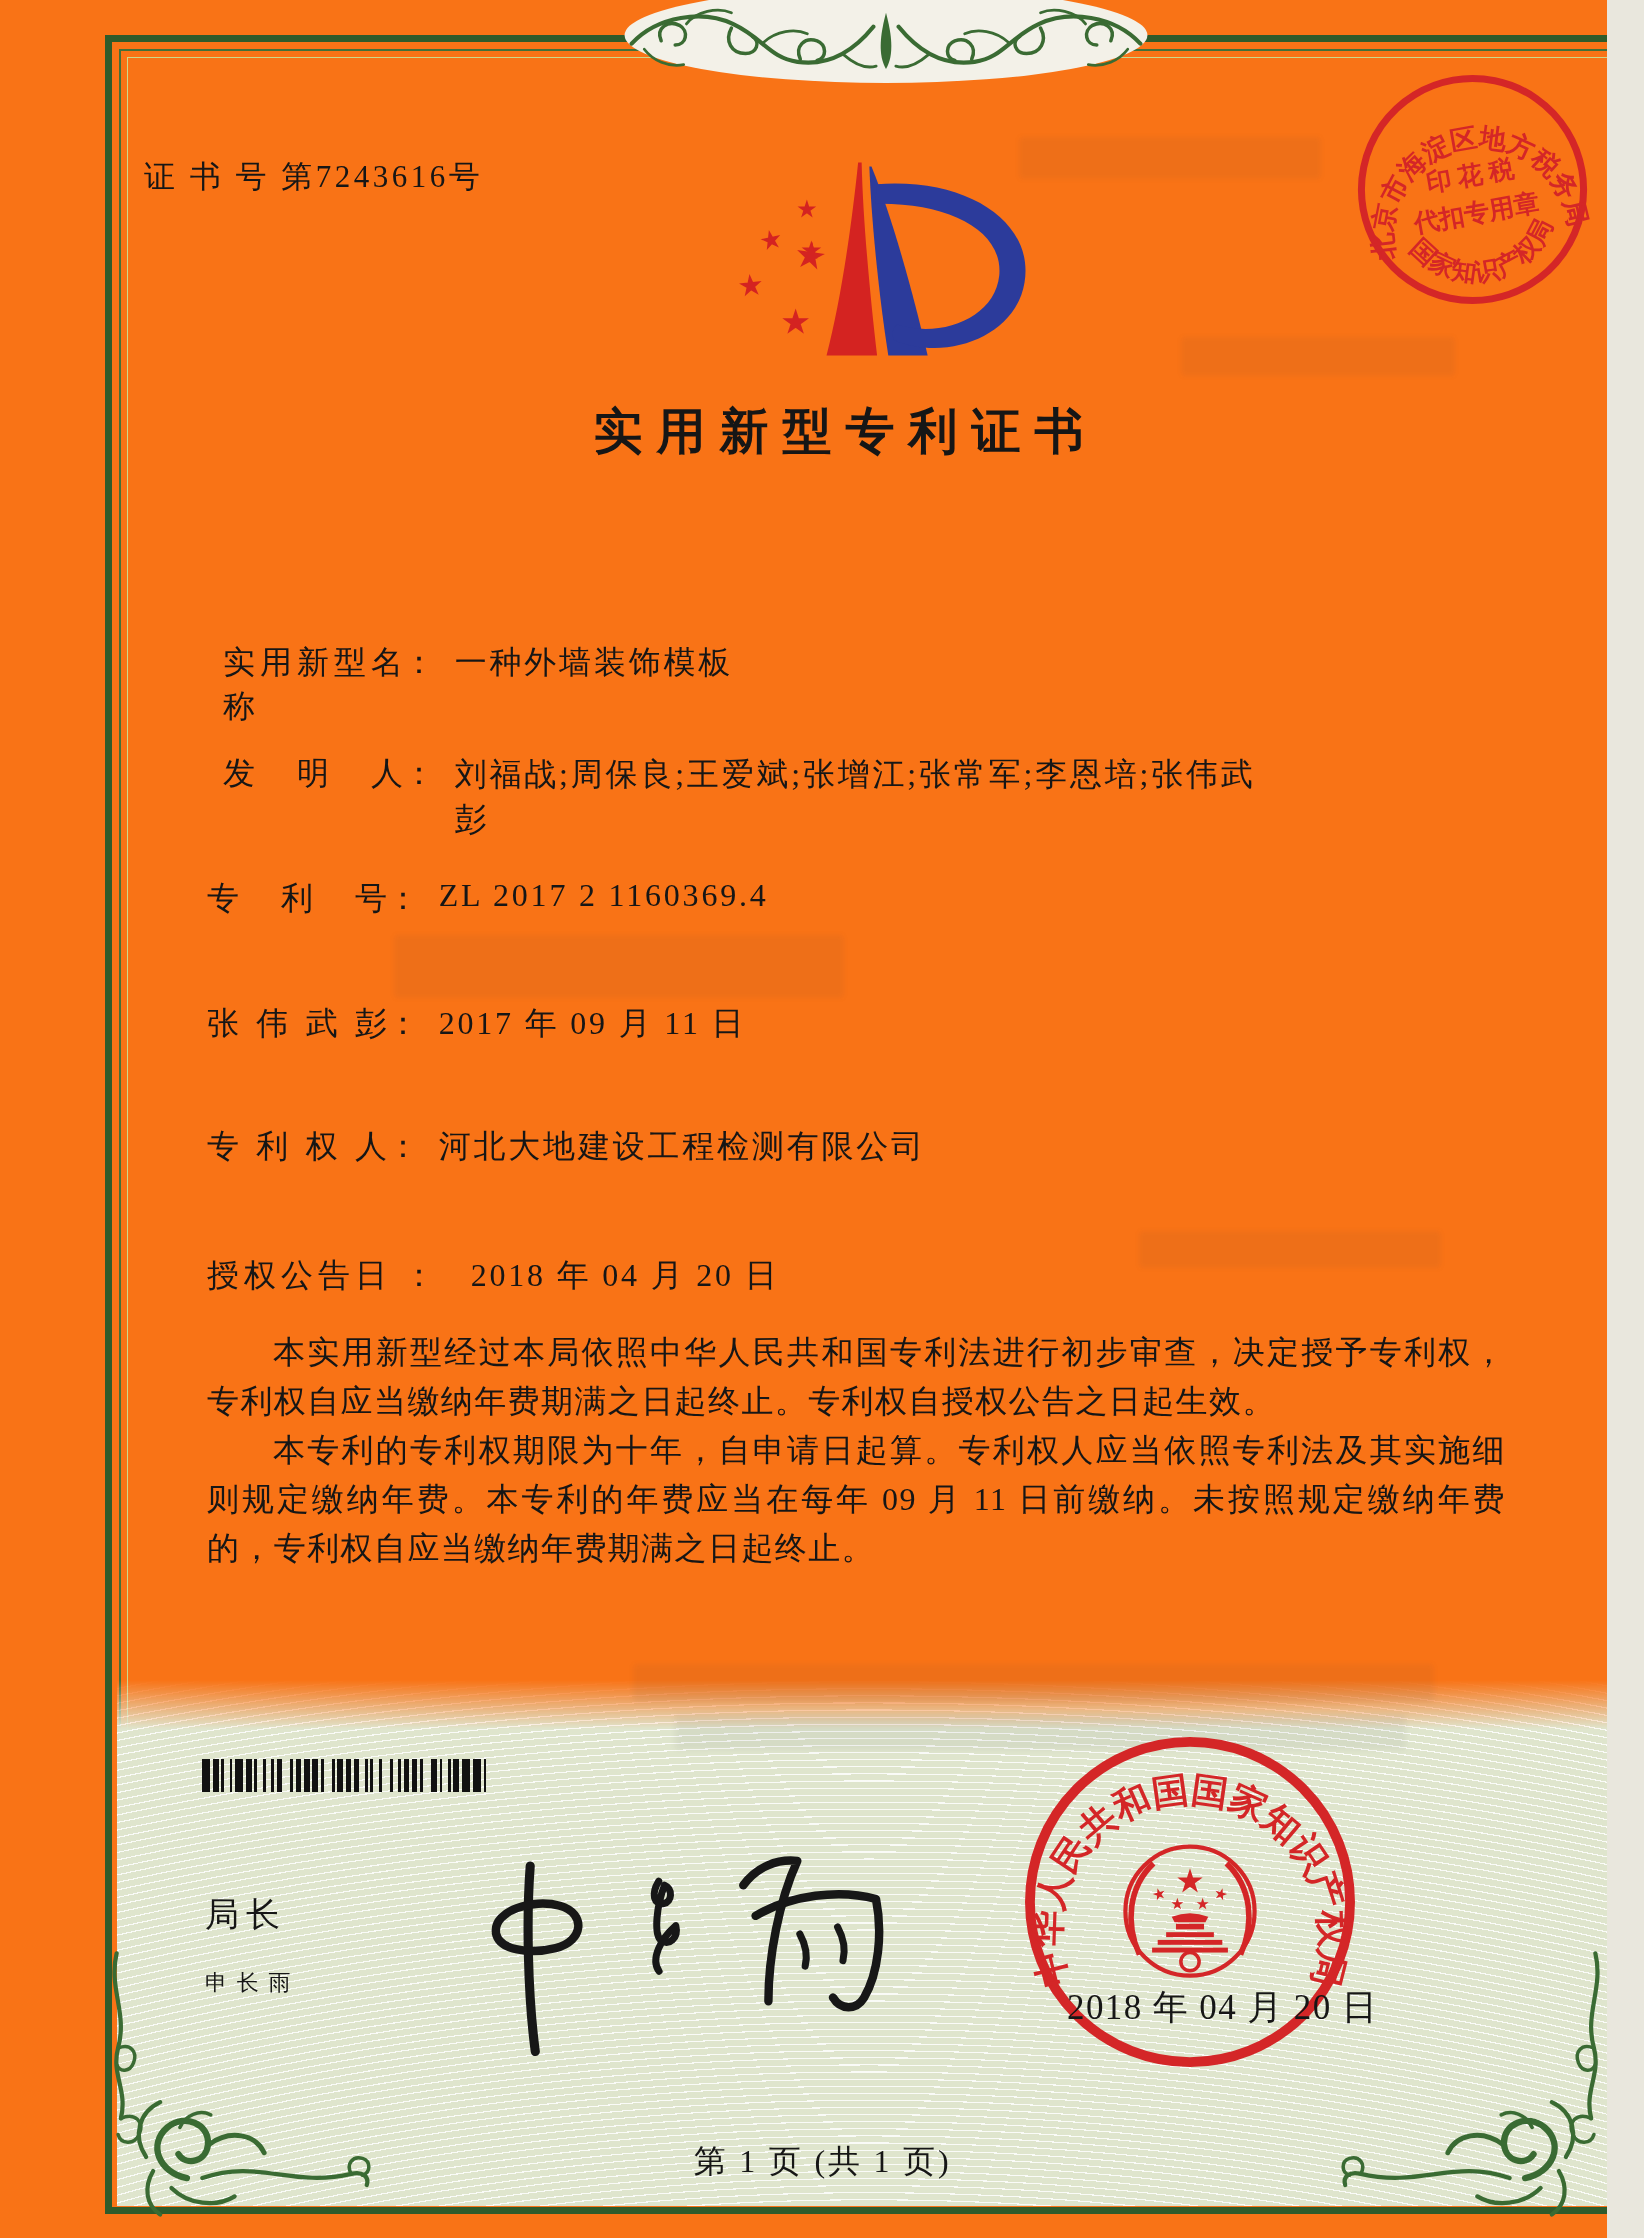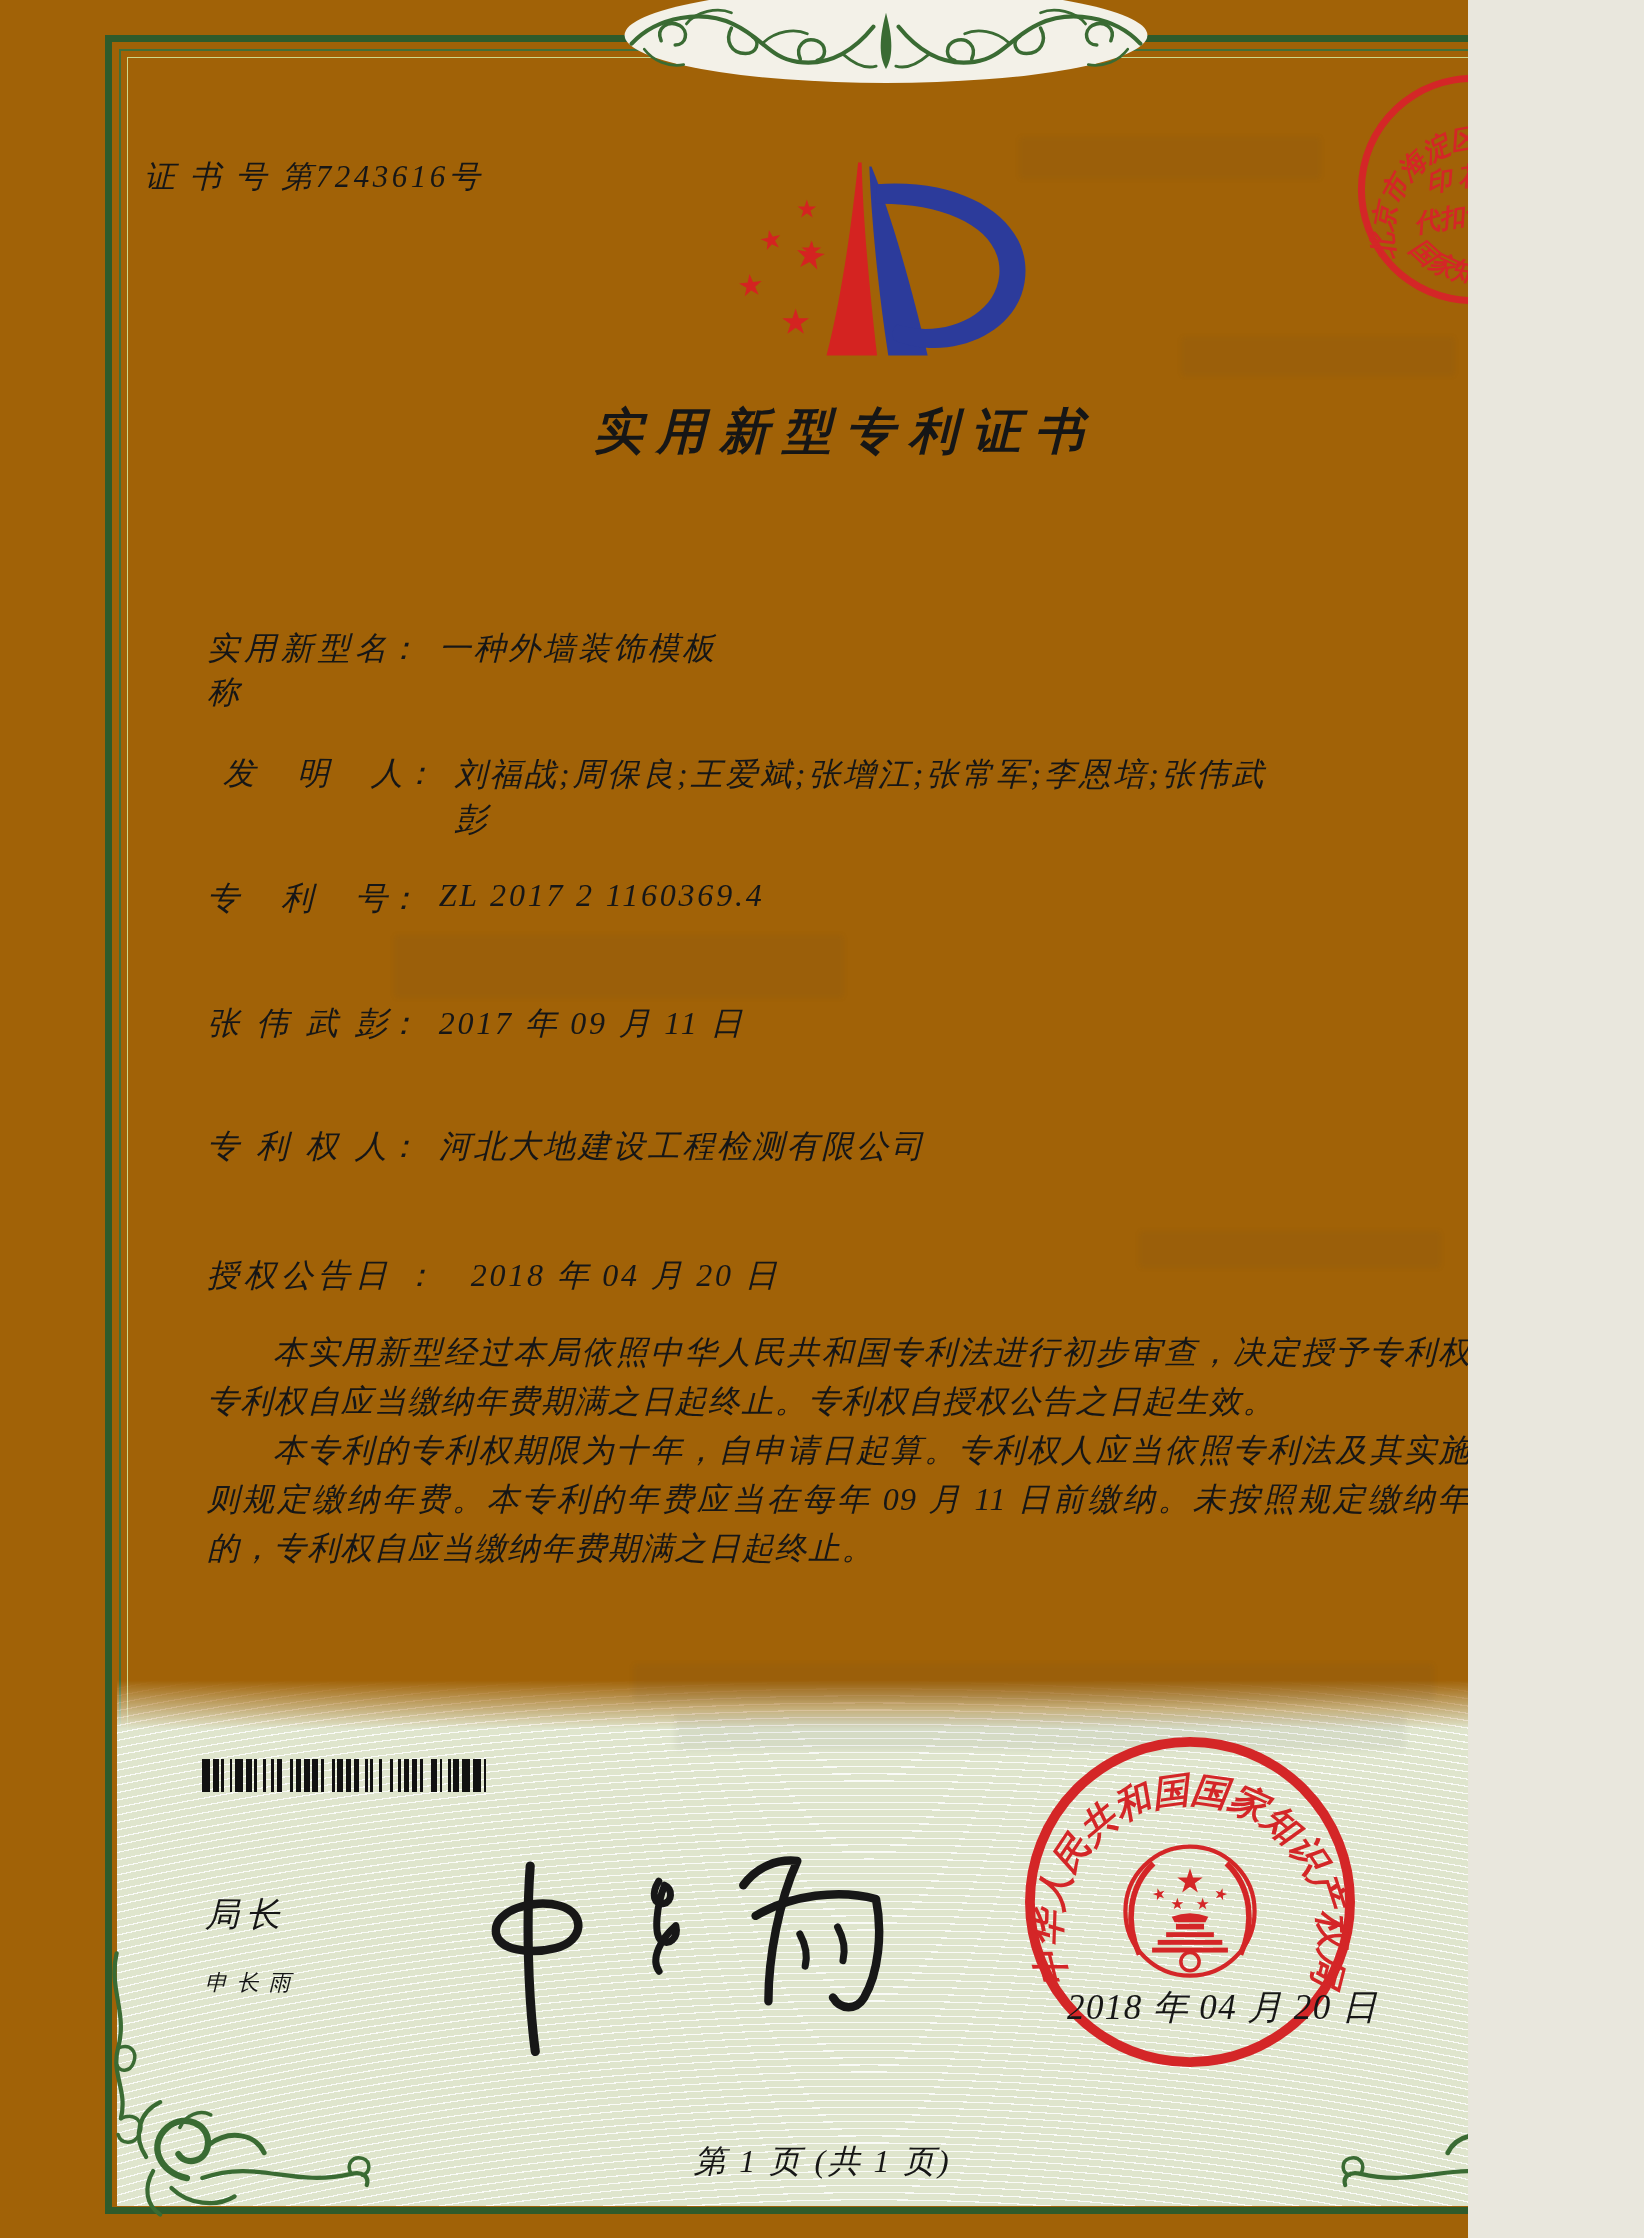--- a/index.html
+++ b/index.html
@@ -1,17 +1,17 @@
 <!DOCTYPE html>
 <html style="font-size:11.2px"><head>
 <meta charset="utf-8">
 <style>
   html,body{margin:0;padding:0;background:#e9e7dd;}
-  #page{position:relative;width:1468px;height:2239px;background:#a16207;overflow:hidden;
-        font-family:"Liberation Serif","DejaVu Serif",serif;color:#161616;font-style:italic;}
+  #page{position:relative;width:1607px;height:2239px;background:#f97316;overflow:hidden;
+        font-family:"Liberation Serif","DejaVu Serif",serif;color:#161616;}
   
   .scan-edge{position:absolute;left:0;top:0;width:41px;height:2239px;
     background:linear-gradient(90deg,#16263c 0px,#1d3click 0,#1d3150 8.4px,#2c4364 17px,#5d7089 24px,#aab3b8 31px,#e7e6df 39px,#f3f1e8 41px);}
   
   .frame-outer{position:absolute;left:105px;top:35px;width:1511px;height:2165px;border:7px solid #2f5b2b;}
   .frame-mid{position:absolute;left:119px;top:49px;width:1494px;height:2148px;border:2.1px solid #41703a;}
   .frame-in{position:absolute;left:127px;top:57px;width:1480px;height:2134px;border:1.4px solid #ccd98b;}
   
   .watermark{position:absolute;left:117px;top:1680px;width:1504px;height:526px;
     background:
@@ -132,21 +132,21 @@
     </text>
     <text class="seal-text" font-size="36" font-family="'Liberation Serif',serif">
       <textPath href="#tsBot" startOffset="50%" text-anchor="middle">国家知识产权局</textPath>
     </text>
     <text class="seal-text" x="170" y="162" font-size="36" text-anchor="middle">印 花 税</text>
     <text class="seal-text" x="170" y="216" font-size="36" text-anchor="middle">代扣专用章</text>
   </svg>
 
   <div class="txt title">实用新型专利证书</div>
 
-  <div class="row" style="top:627px;">
+  <div class="row" style="top:641px;margin-left:16px;">
     <span class="lbl">实用新型名称</span>
       <span class="colon">：</span>
       <span class="val">一种外墙装饰模板</span>
   </div>
   <div class="row" style="top:752px;margin-left:16px;">
     <span class="lbl">发明人</span>
       <span class="colon">：</span>
       <span class="val val-wrap">刘福战;周保良;王爱斌;张增江;张常军;李恩培;张伟武彭</span>
   </div>
   <div class="row" style="top:877px;">

